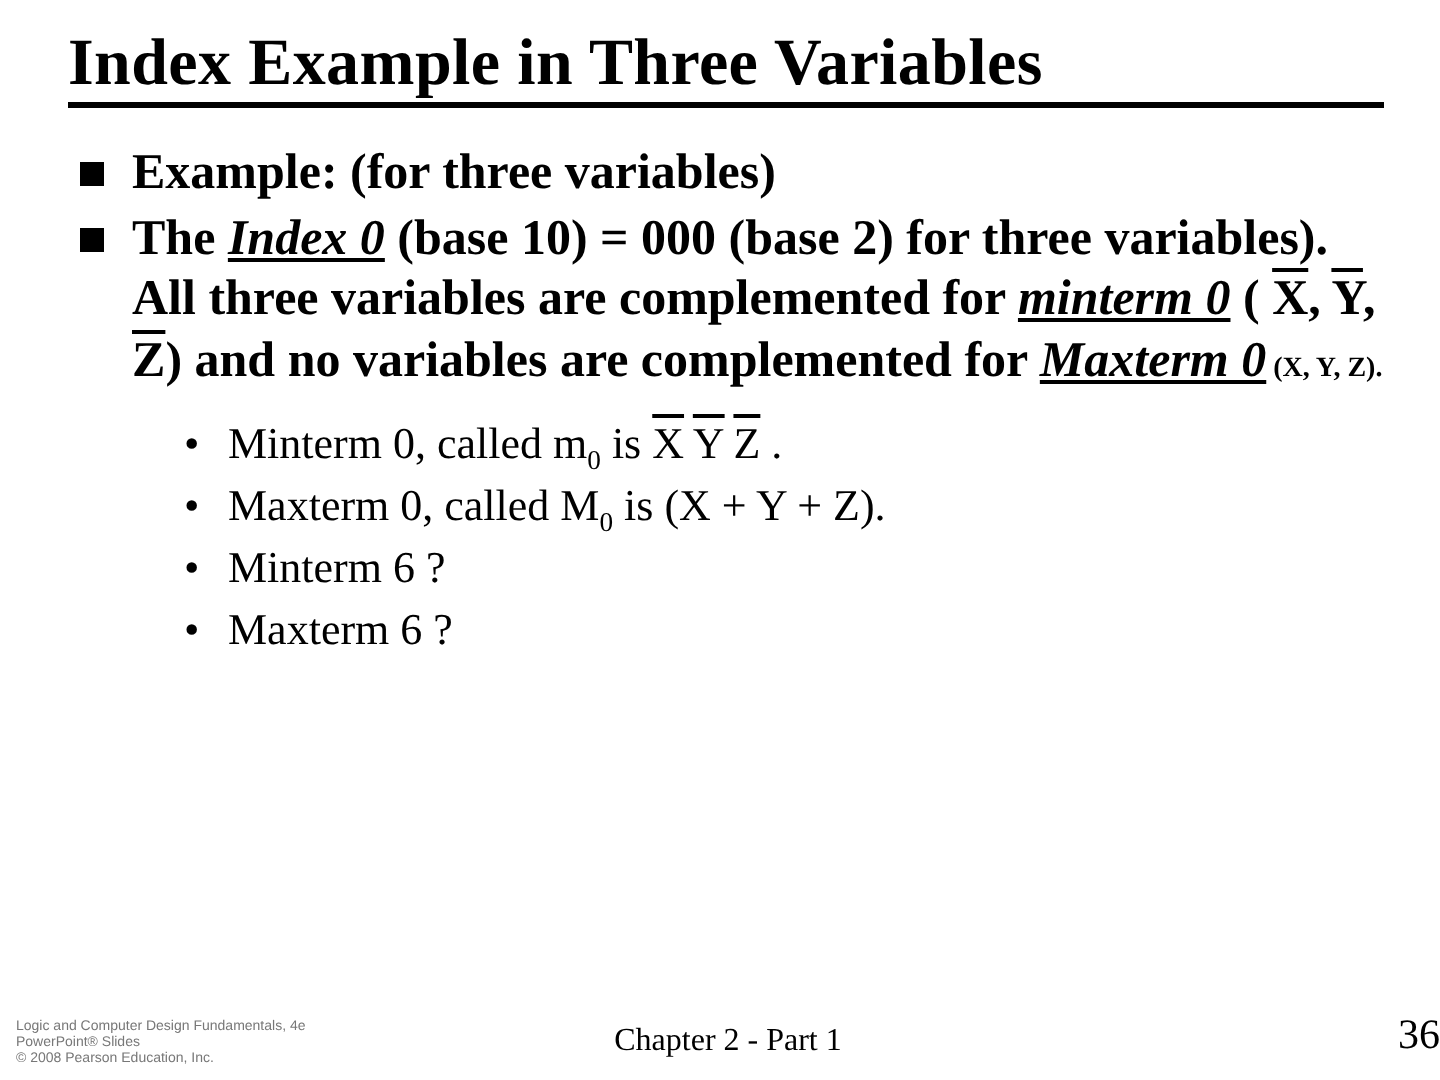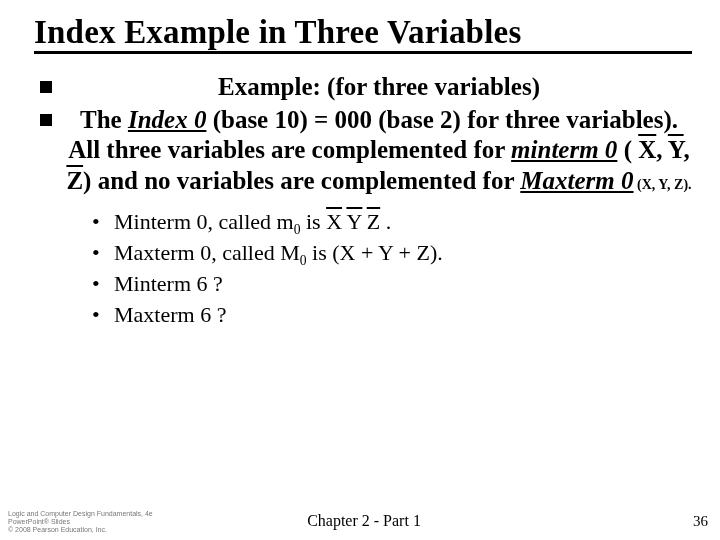--- a/index.html
+++ b/index.html
@@ -31,21 +31,20 @@
     list-style: none;
     padding-left: 6px;
   }
   .bullets > li {
     display: flex;
     align-items: flex-start;
     font-size: 25px;
     font-weight: bold;
     line-height: 1.22;
     margin-bottom: 2px;
-    text-align: center;
   }
   .square {
     display: inline-block;
     width: 12px;
     height: 12px;
     background: #000;
     margin-right: 14px;
     margin-top: 9px;
     flex-shrink: 0;
   }
@@ -87,23 +86,23 @@
   .footer-center {
     position: absolute;
     bottom: 10px;
     left: 4px;
     width: 100%;
     text-align: center;
     font-size: 16px;
   }
   .footer-right {
     position: absolute;
-    right: 12px;
+    right: 0;
     bottom: 10px;
-    font-size: 15px;
+    font-size: 21px;
   }
 </style>
 </head>
 <body>
 
 <div class="slide">
   <div class="title">Index Example in Three Variables</div>
   <hr class="rule">
 
   <ul class="bullets">

